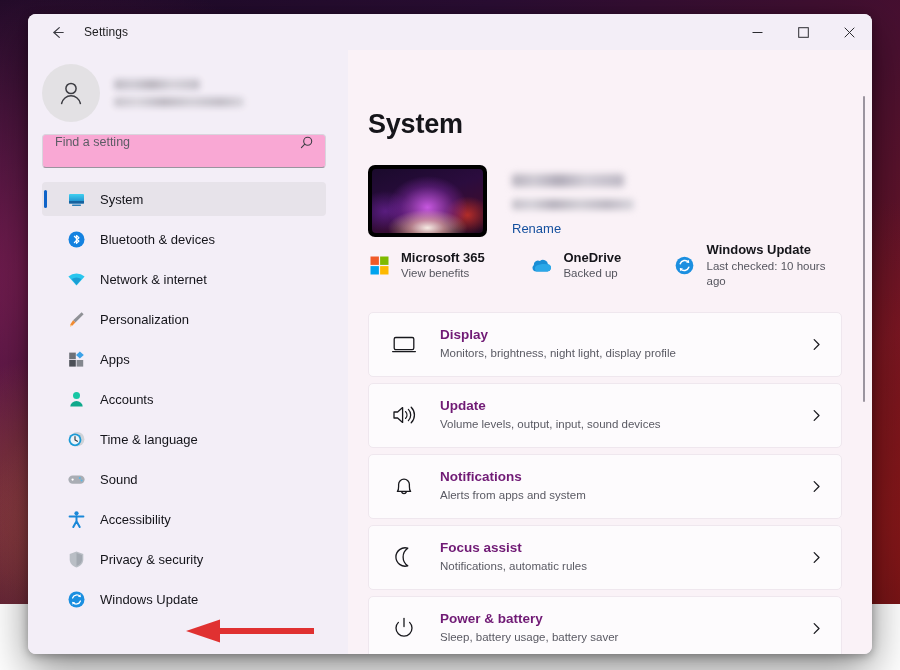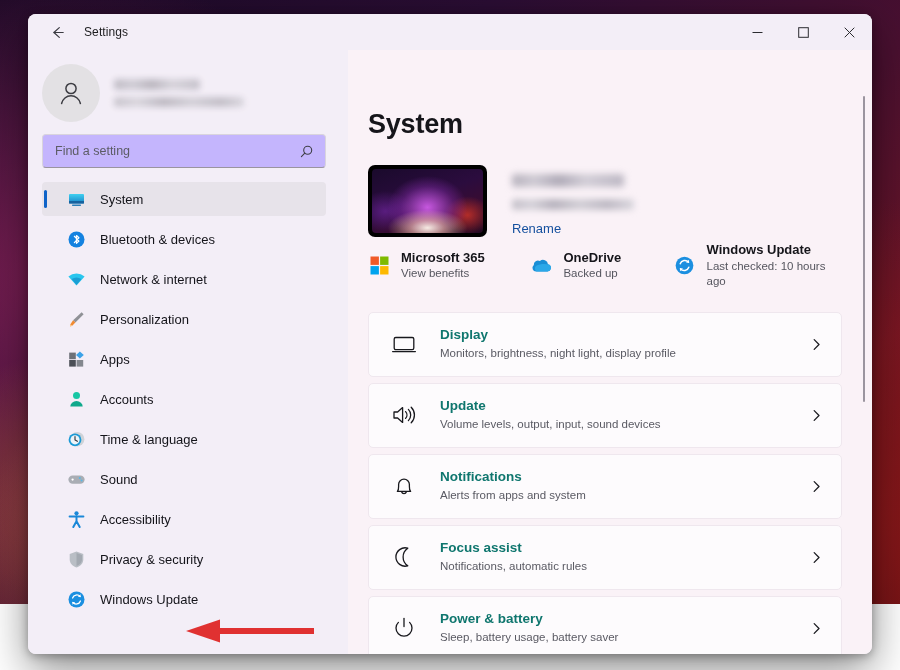--- a/index.html
+++ b/index.html
@@ -110,26 +110,26 @@
     height: 10px; width: 130px;
     border-radius: 3px;
     background: linear-gradient(90deg,#c6c2ca 0%, #d8d5dc 18%, #bbb7c0 38%, #d2cfd6 60%, #c0bcc5 82%, #d9d6dd 100%);
     filter: blur(3.2px);
     opacity: .95;
   }
 
   .search-wrap { padding: 12px 22px 0 14px; }
   .search-box {
     height: 32px;
-    background: #c4b5fd;
+    background: #f9a8d4;
     border: 1px solid #d9d4dd;
     border-bottom-color: #9a949f;
     border-radius: 4px;
     display: flex;
-    align-items: center;
+    align-items: flex-start;
     padding: 0 11px 0 12px;
   }
   .search-input {
     flex: 1 1 auto;
     border: none;
     outline: none;
     background: transparent;
     font-family: "Liberation Sans", sans-serif;
     font-size: 12.5px;
     color: #52525a;
@@ -280,21 +280,21 @@
     width: 30px; height: 30px;
     flex: none;
     display: flex; align-items: center; justify-content: center;
     margin-right: 21px;
     color: #18181d;
   }
   .card-texts { flex: 1 1 auto; min-width: 0; }
   .card-title {
     font-size: 13.5px;
     font-weight: bold;
-    color: #0f766e;
+    color: #701a75;
     line-height: 1.4;
   }
   .card-sub {
     font-size: 11.5px;
     color: #5a5a63;
     line-height: 1.45;
   }
   .card-chev { flex: none; color: #1d1d22; display: flex; align-items: center; }
 
   

